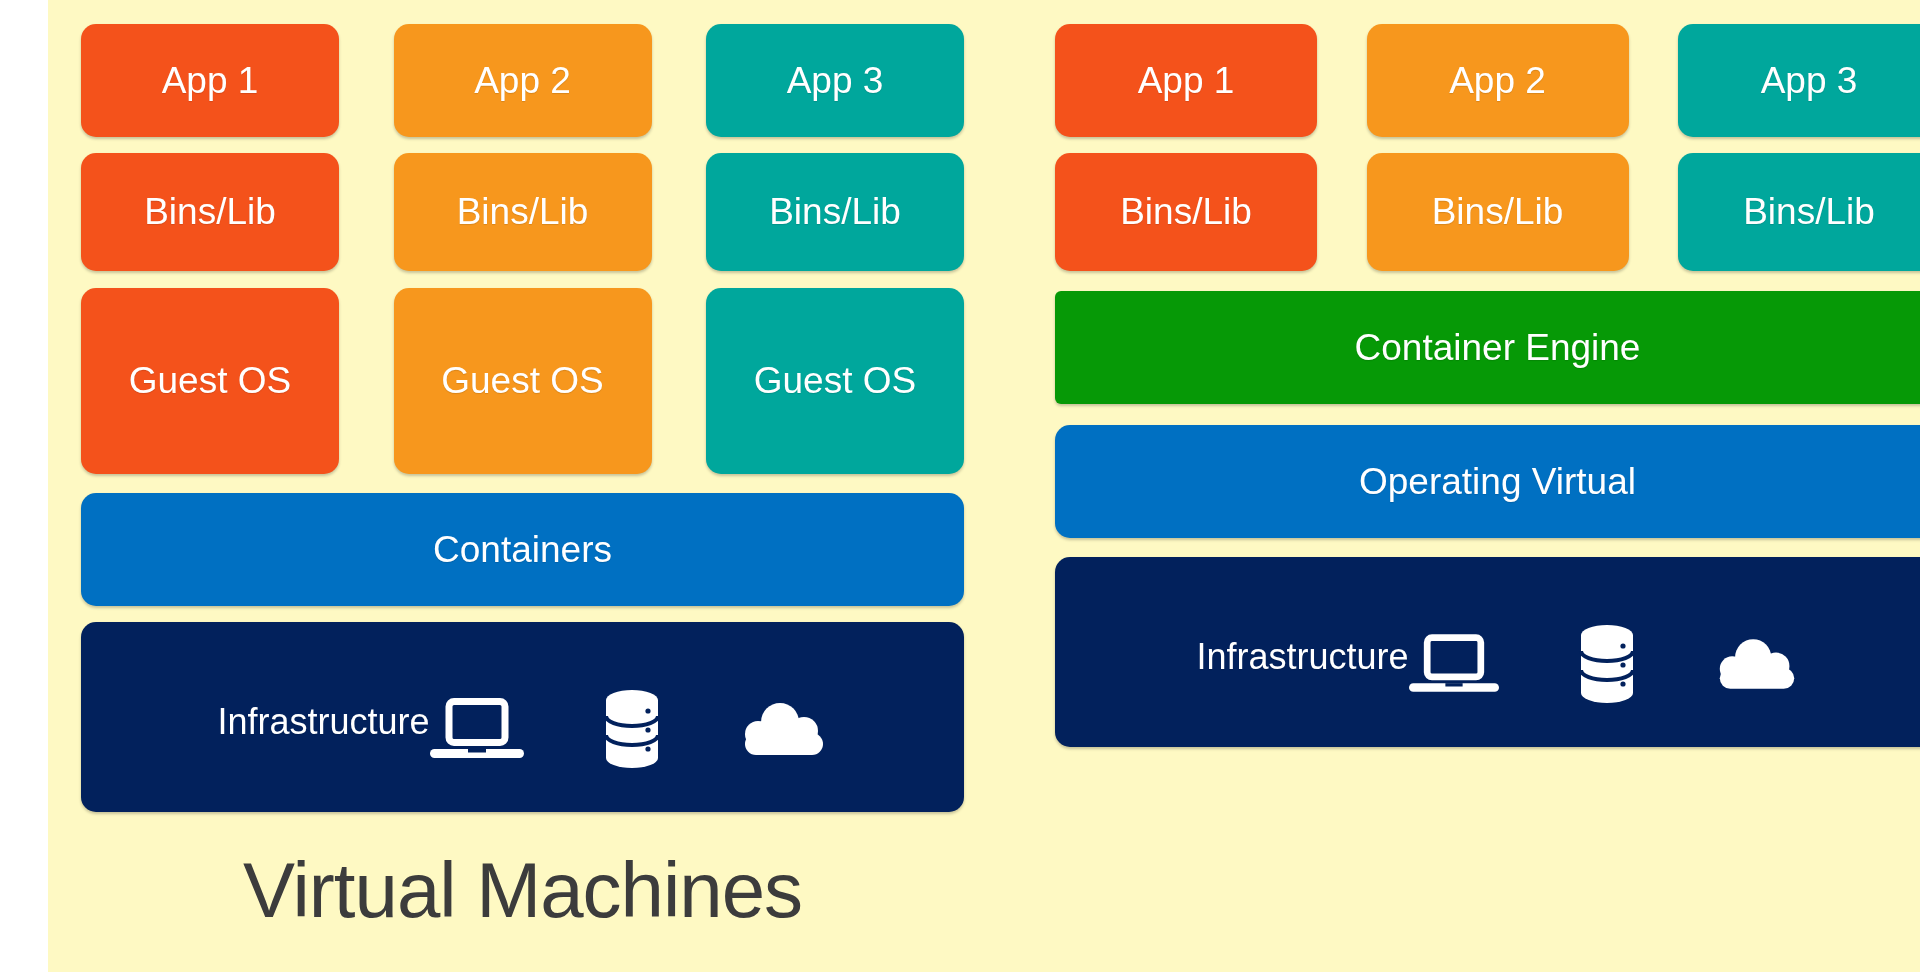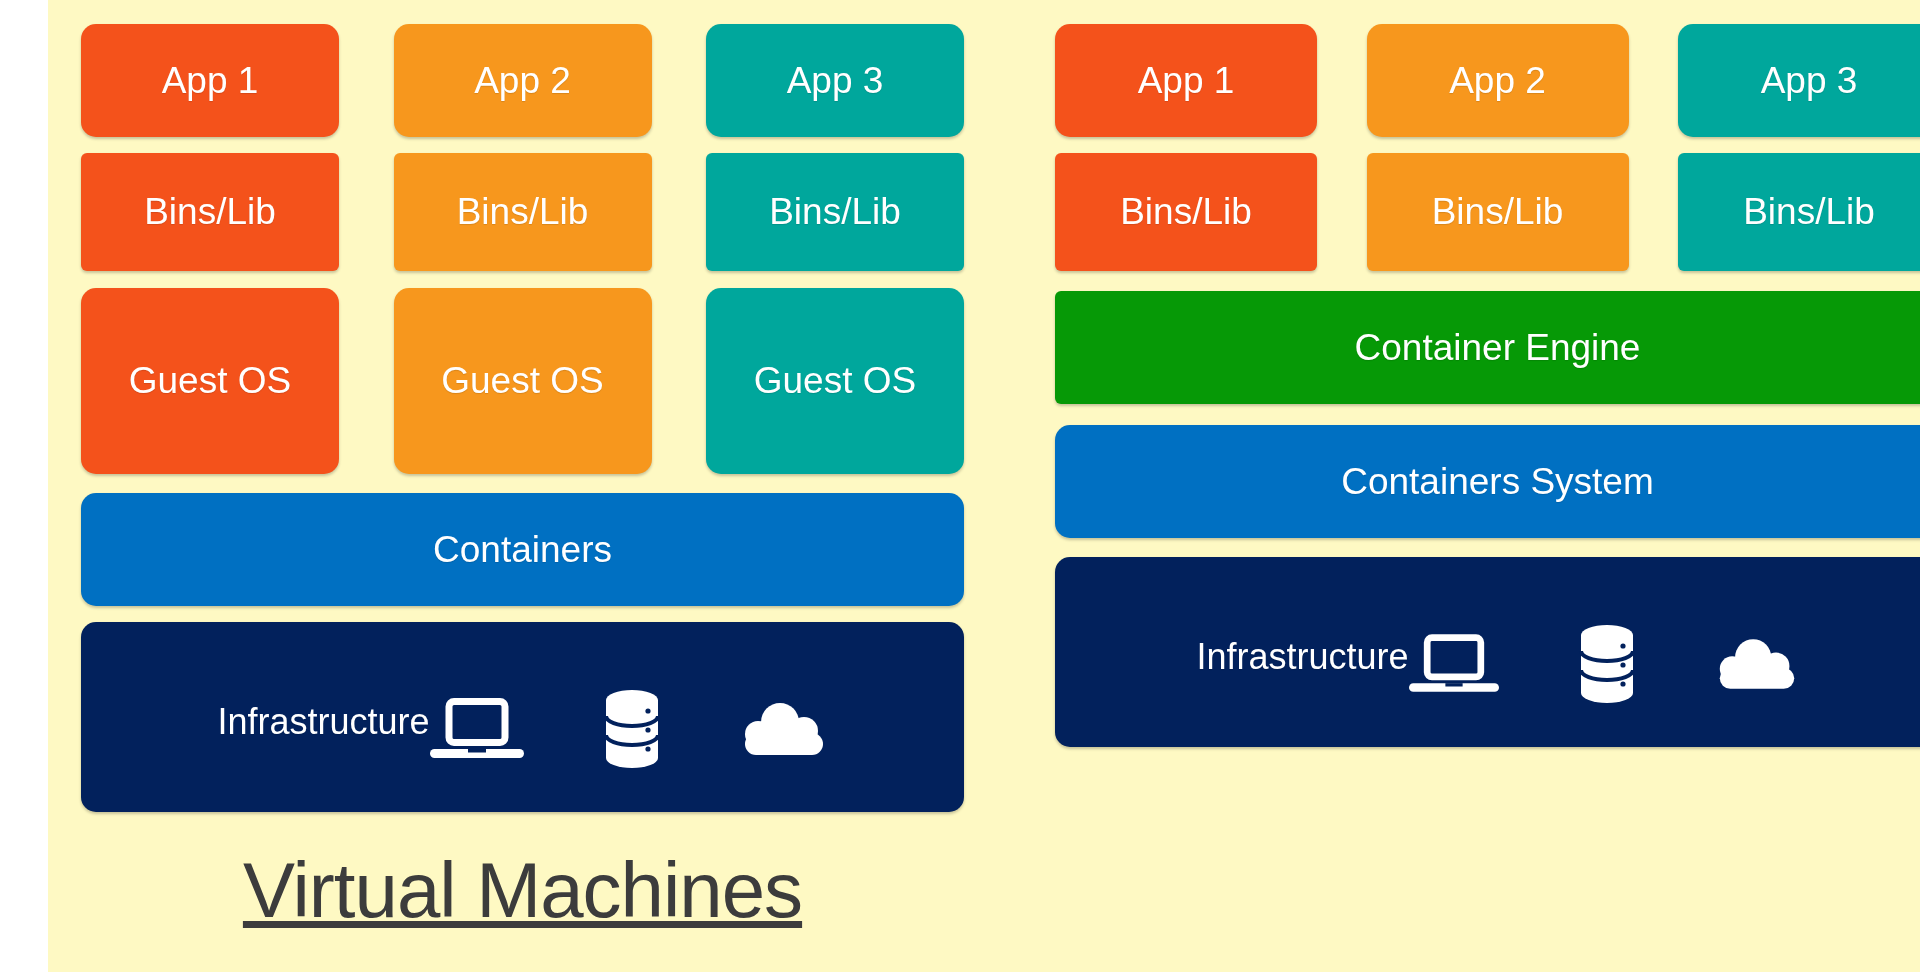--- a/index.html
+++ b/index.html
@@ -28,21 +28,21 @@
     display: flex;
     align-items: center;
     justify-content: center;
     font-size: 37px;
     box-shadow: 0 2px 3px rgba(0,0,0,0.22);
     box-sizing: border-box;
     text-shadow: 0 1px 1px rgba(0,0,0,0.12);
   }
 
   .h-app   { height: 113px; }
-  .h-bins  { height: 118px; margin-top: 16px; border-radius: 6px; }
+  .h-bins  { height: 118px; margin-top: 16px; }
   .h-guest { height: 186px; margin-top: 17px; justify-content: center; }
 
   .bar-hypervisor { height: 113px; margin-top: 19px; }
   .bar-infra-l    { height: 190px; margin-top: 16px; }
   .bar-engine     { height: 113px; margin-top: 20px; border-radius: 6px; }
   .bar-os         { height: 113px; margin-top: 21px; }
   .bar-infra-r    { height: 190px; margin-top: 19px; }
 
   .tone-red    { background-color: #F4521B; }
   .tone-orange { background-color: #F7971D; }
@@ -69,21 +69,20 @@
   .diagram-title {
     position: absolute;
     top: 848px;
     margin: 0;
     text-align: center;
     font-size: 78px;
     font-weight: 400;
     color: #3C3C3C;
     line-height: 1.1;
     letter-spacing: -1px;
-    text-decoration: underline;
   }
   .title-left  { left: 33px;   width: 883px; }
   .title-right { left: 1007px; width: 885px; }
 </style>
 </head>
 <body>
 
 <div class="canvas">
 
   <section class="panel panel-left">
@@ -181,21 +180,21 @@
           <span>Bins/Lib</span>
         </div>
       </div>
     </div>
 
     <div class="bar bar-engine tone-green">
       <span>Container Engine</span>
     </div>
 
     <div class="bar bar-os tone-blue">
-      <span>Containers System</span>
+      <span>Operating Virtual</span>
     </div>
 
     <div class="bar bar-infra-r tone-navy infra">
       <span class="infra-label">Infrastructure</span>
       <div class="icon-row">
         <svg width="90" height="60" viewBox="0 0 94 62">
           <rect x="19" y="3.5" width="56" height="41" rx="5" fill="none" stroke="#ffffff" stroke-width="7"></rect>
           <rect x="0" y="51" width="94" height="9" rx="4.5" fill="#ffffff"></rect>
           <rect x="38" y="51" width="18" height="3.5" fill="#02215C"></rect>
         </svg>

